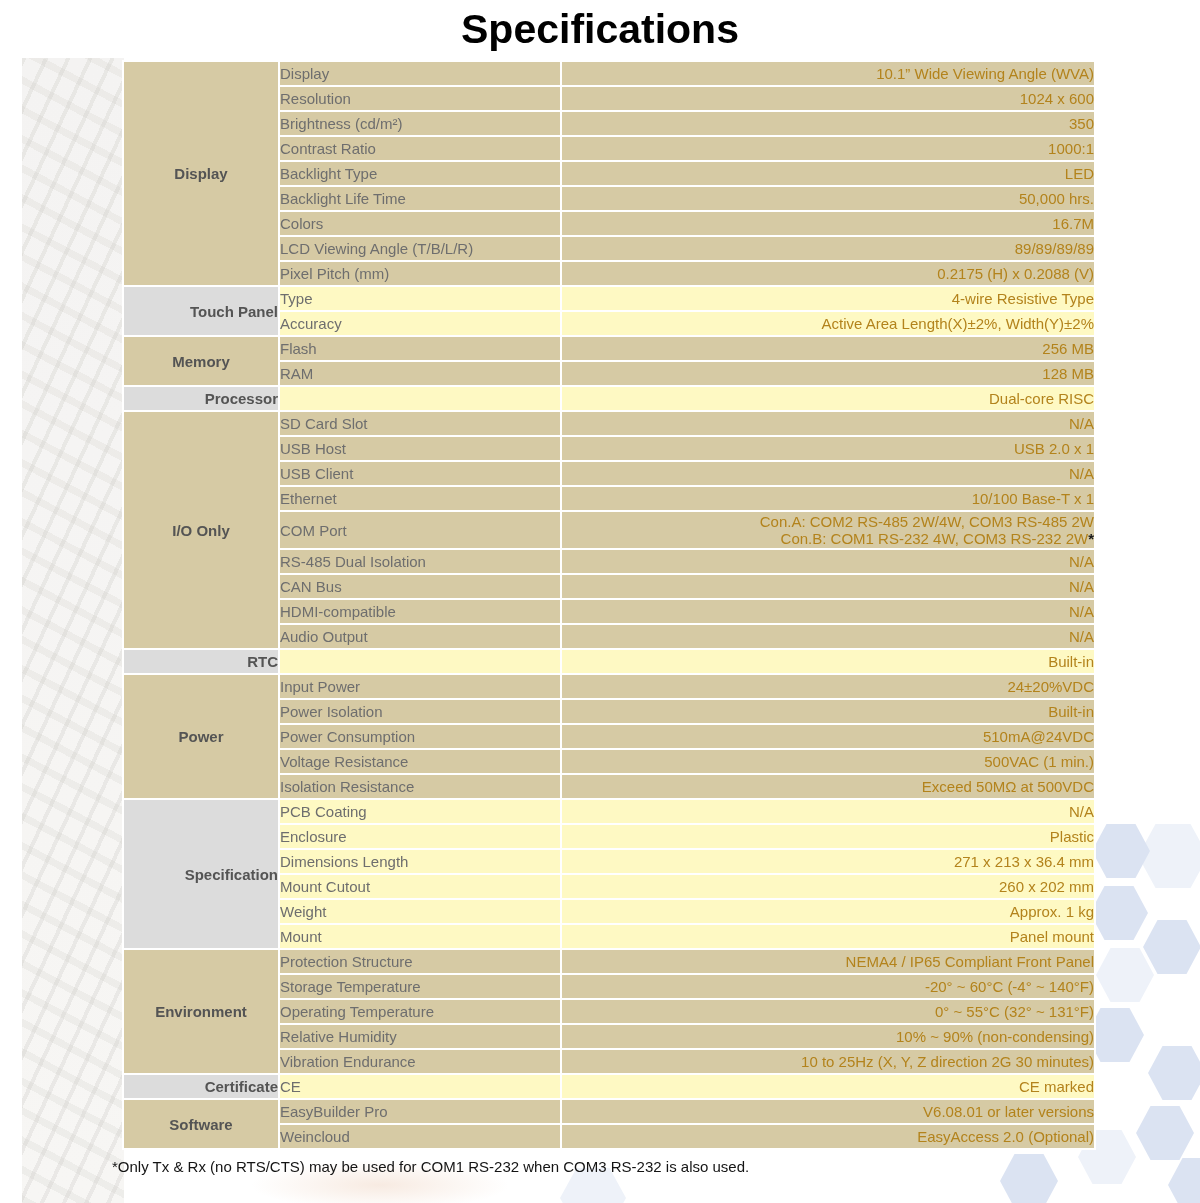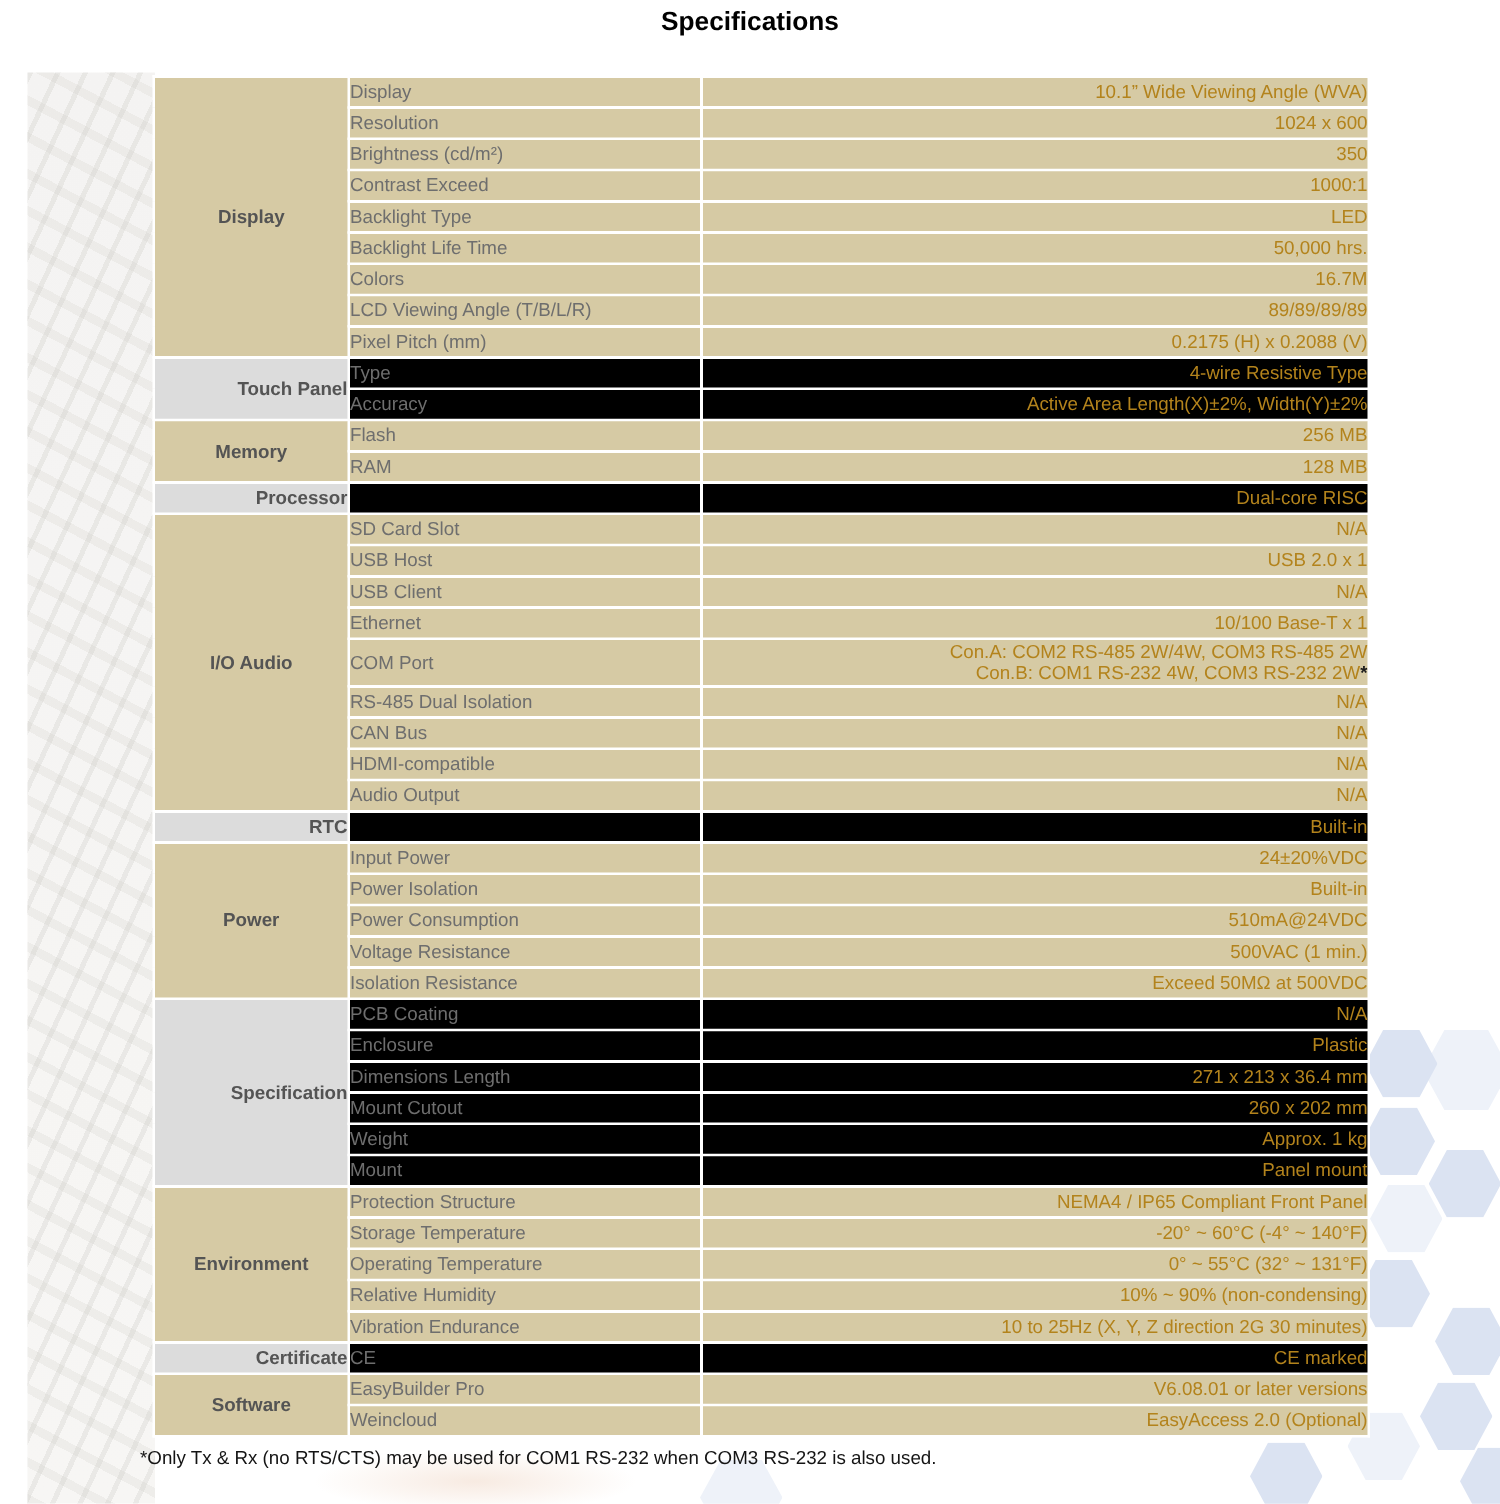--- a/index.html
+++ b/index.html
@@ -29,21 +29,21 @@
   .hex {
     position:absolute; width:58px; height:54px;
     background:#dbe3f2;
     clip-path:polygon(25% 0, 75% 0, 100% 50%, 75% 100%, 25% 100%, 0 50%);
   }
   .hex.light { background:#eef2f9; }
 
   .page-title {
     position:absolute; top:6px; left:0; width:1200px;
     text-align:center;
-    font-size:21px; font-weight:bold; color:#000;
+    font-size:41px; font-weight:bold; color:#000;
   }
 
   table.spec {
     position:absolute; left:122px; top:60px; width:972px;
     border-collapse:collapse; table-layout:fixed;
   }
   table.spec tr { height:25px; }
   table.spec tr.tall { height:38px; }
   table.spec td {
     border:2px solid #ffffff;
@@ -51,21 +51,21 @@
     font-size:15px;
     vertical-align:middle;
     overflow:hidden;
     white-space:nowrap;
   }
   col.c-cat { width:156px; }
   col.c-prop { width:282px; }
   col.c-val { width:534px; }
 
   tr.tan  td { background:#d6caa4; }
-  tr.light td { background:#000000; }
+  tr.light td { background:#fef9c3; }
   tr.light td.cat { background:#dcdcdc;text-align:right; }
 
   td.cat {
     text-align:center;
     font-weight:bold;
     font-size:16px;
     color:#545454;
   }
   td.prop {
     text-align:left;
@@ -120,21 +120,21 @@
       </tr>
       <tr class="tan">
         <td class="prop">Resolution</td>
         <td class="val">1024 x 600</td>
       </tr>
       <tr class="tan">
         <td class="prop">Brightness (cd/m²)</td>
         <td class="val">350</td>
       </tr>
       <tr class="tan">
-        <td class="prop">Contrast Exceed</td>
+        <td class="prop">Contrast Ratio</td>
         <td class="val">1000:1</td>
       </tr>
       <tr class="tan">
         <td class="prop">Backlight Type</td>
         <td class="val">LED</td>
       </tr>
       <tr class="tan">
         <td class="prop">Backlight Life Time</td>
         <td class="val">50,000 hrs.</td>
       </tr>
@@ -167,21 +167,21 @@
       <tr class="tan">
         <td class="prop">RAM</td>
         <td class="val">128 MB</td>
       </tr>
       <tr class="light">
         <td class="cat" rowspan="1">Processor</td>
         <td class="prop"></td>
         <td class="val">Dual-core RISC</td>
       </tr>
       <tr class="tan">
-        <td class="cat" rowspan="9">I/O Audio</td>
+        <td class="cat" rowspan="9">I/O Only</td>
         <td class="prop">SD Card Slot</td>
         <td class="val">N/A</td>
       </tr>
       <tr class="tan">
         <td class="prop">USB Host</td>
         <td class="val">USB 2.0 x 1</td>
       </tr>
       <tr class="tan">
         <td class="prop">USB Client</td>
         <td class="val">N/A</td>

